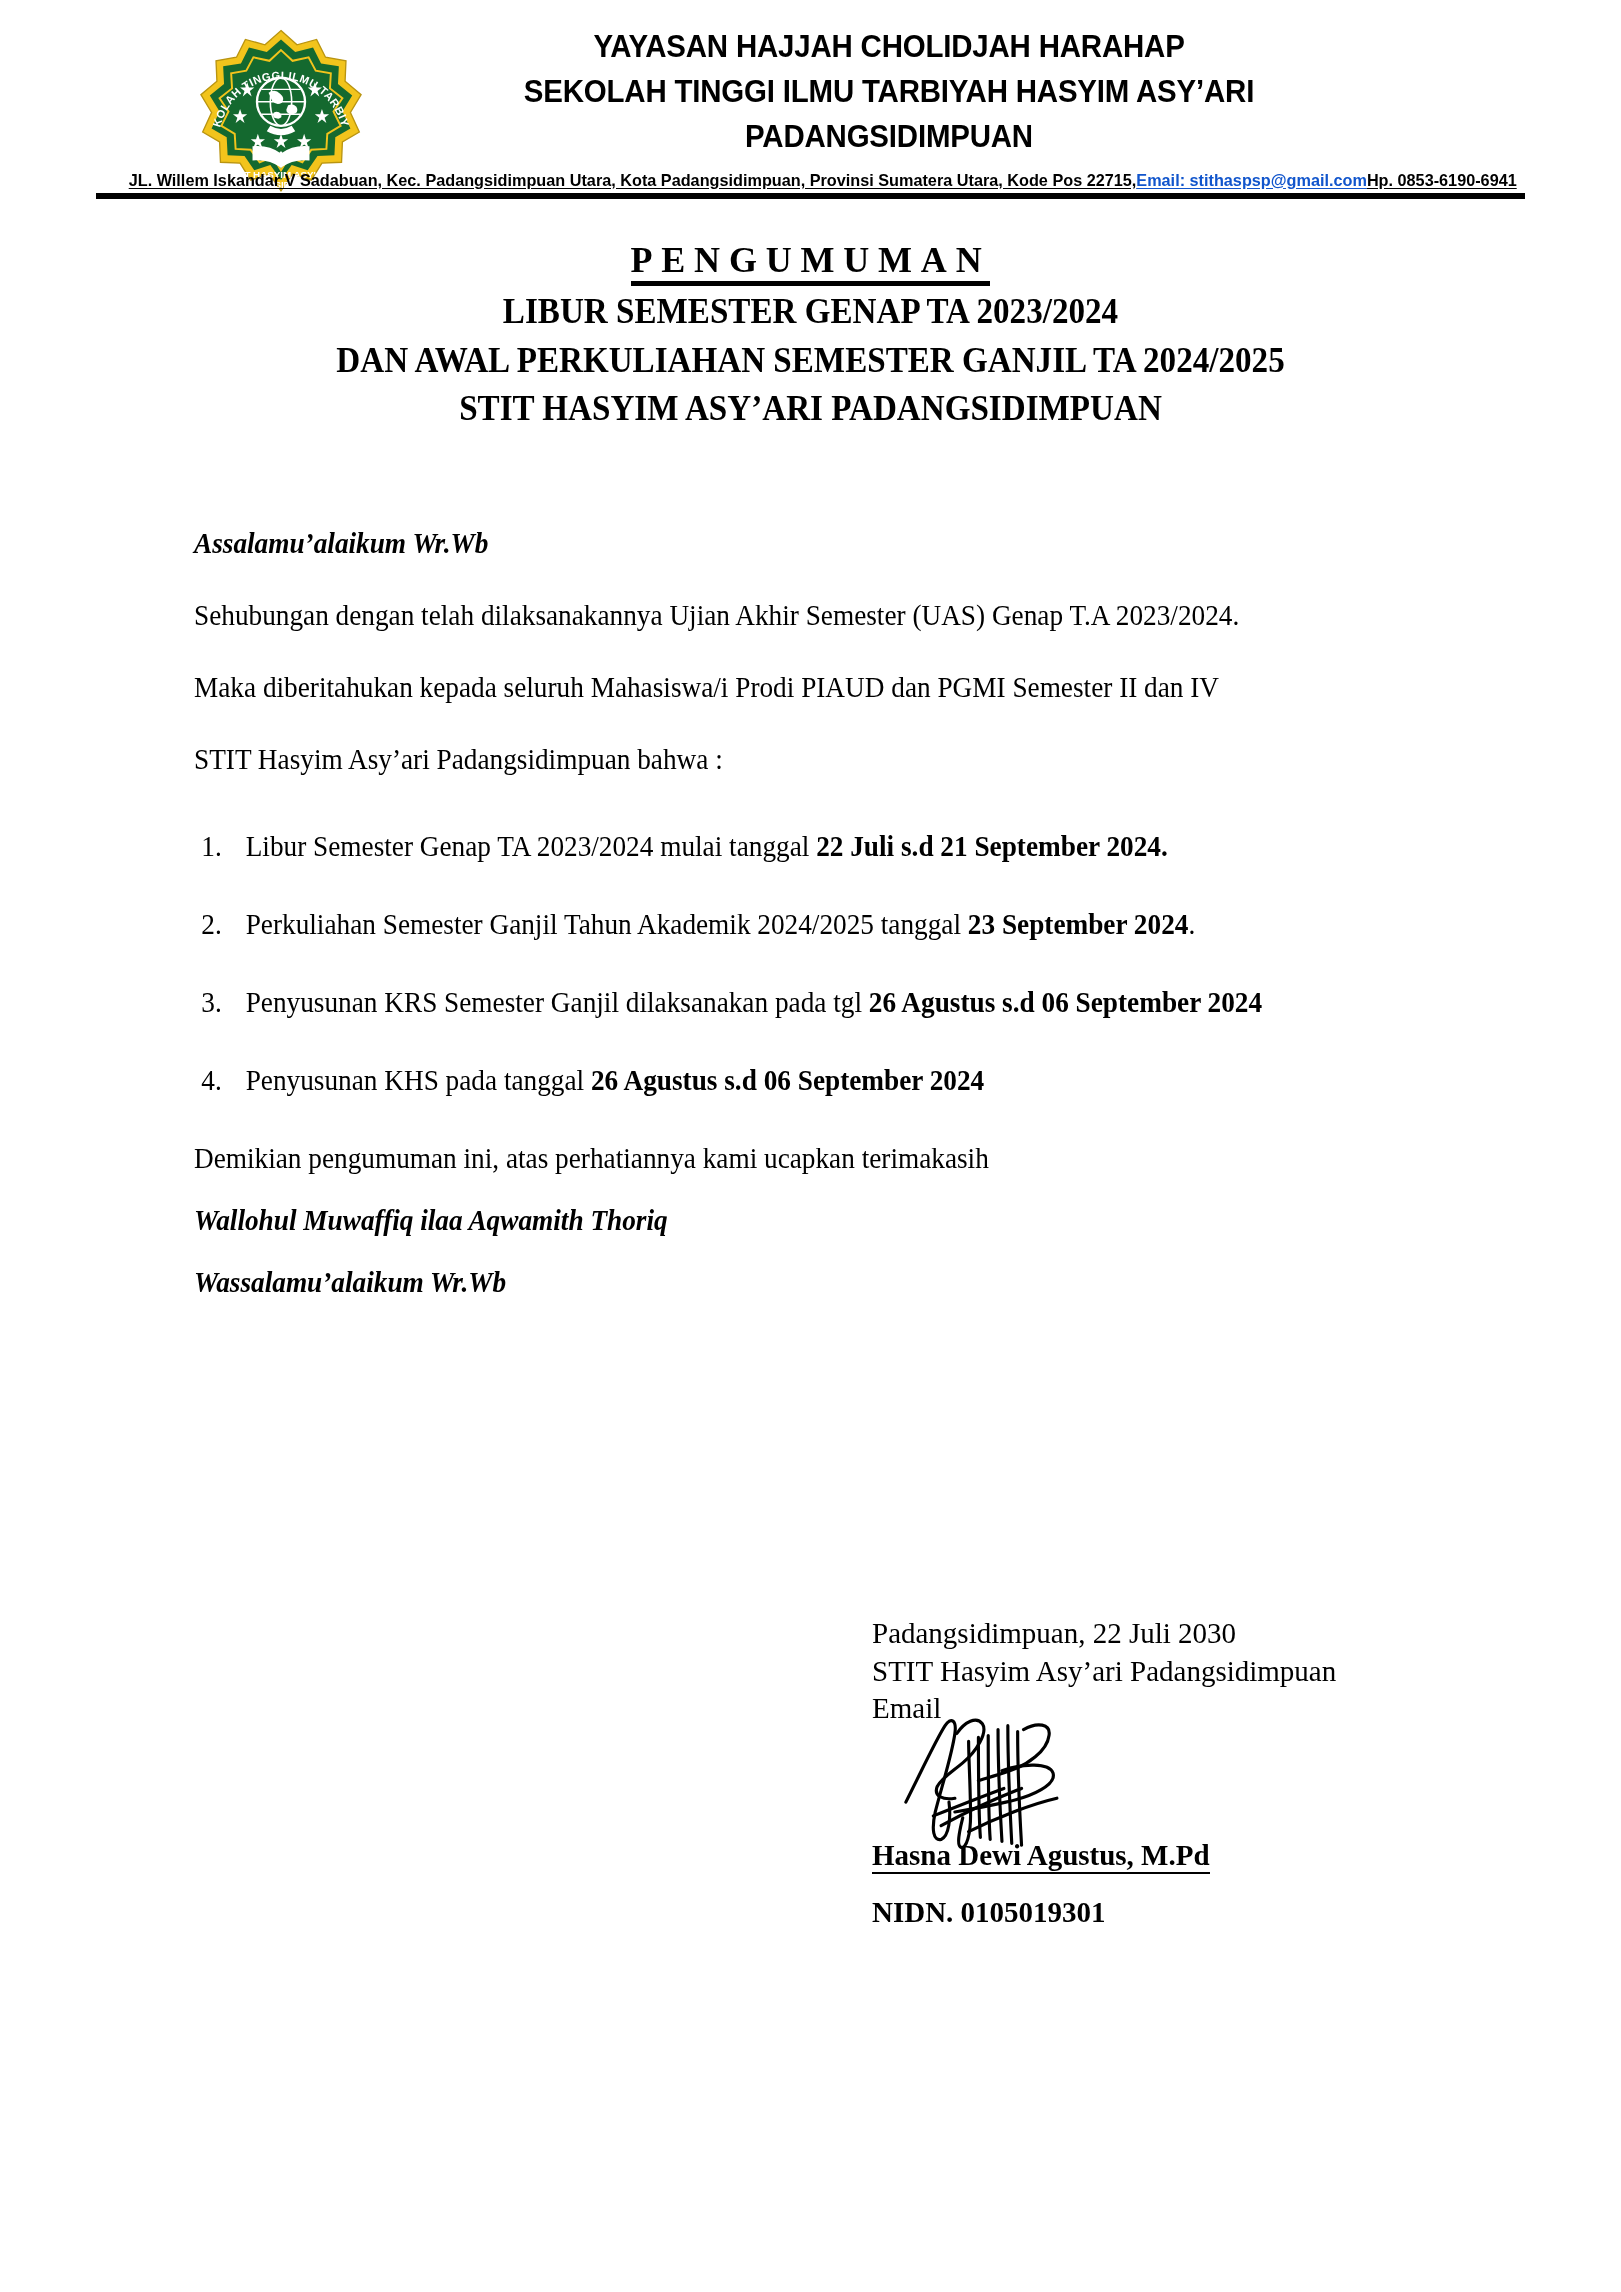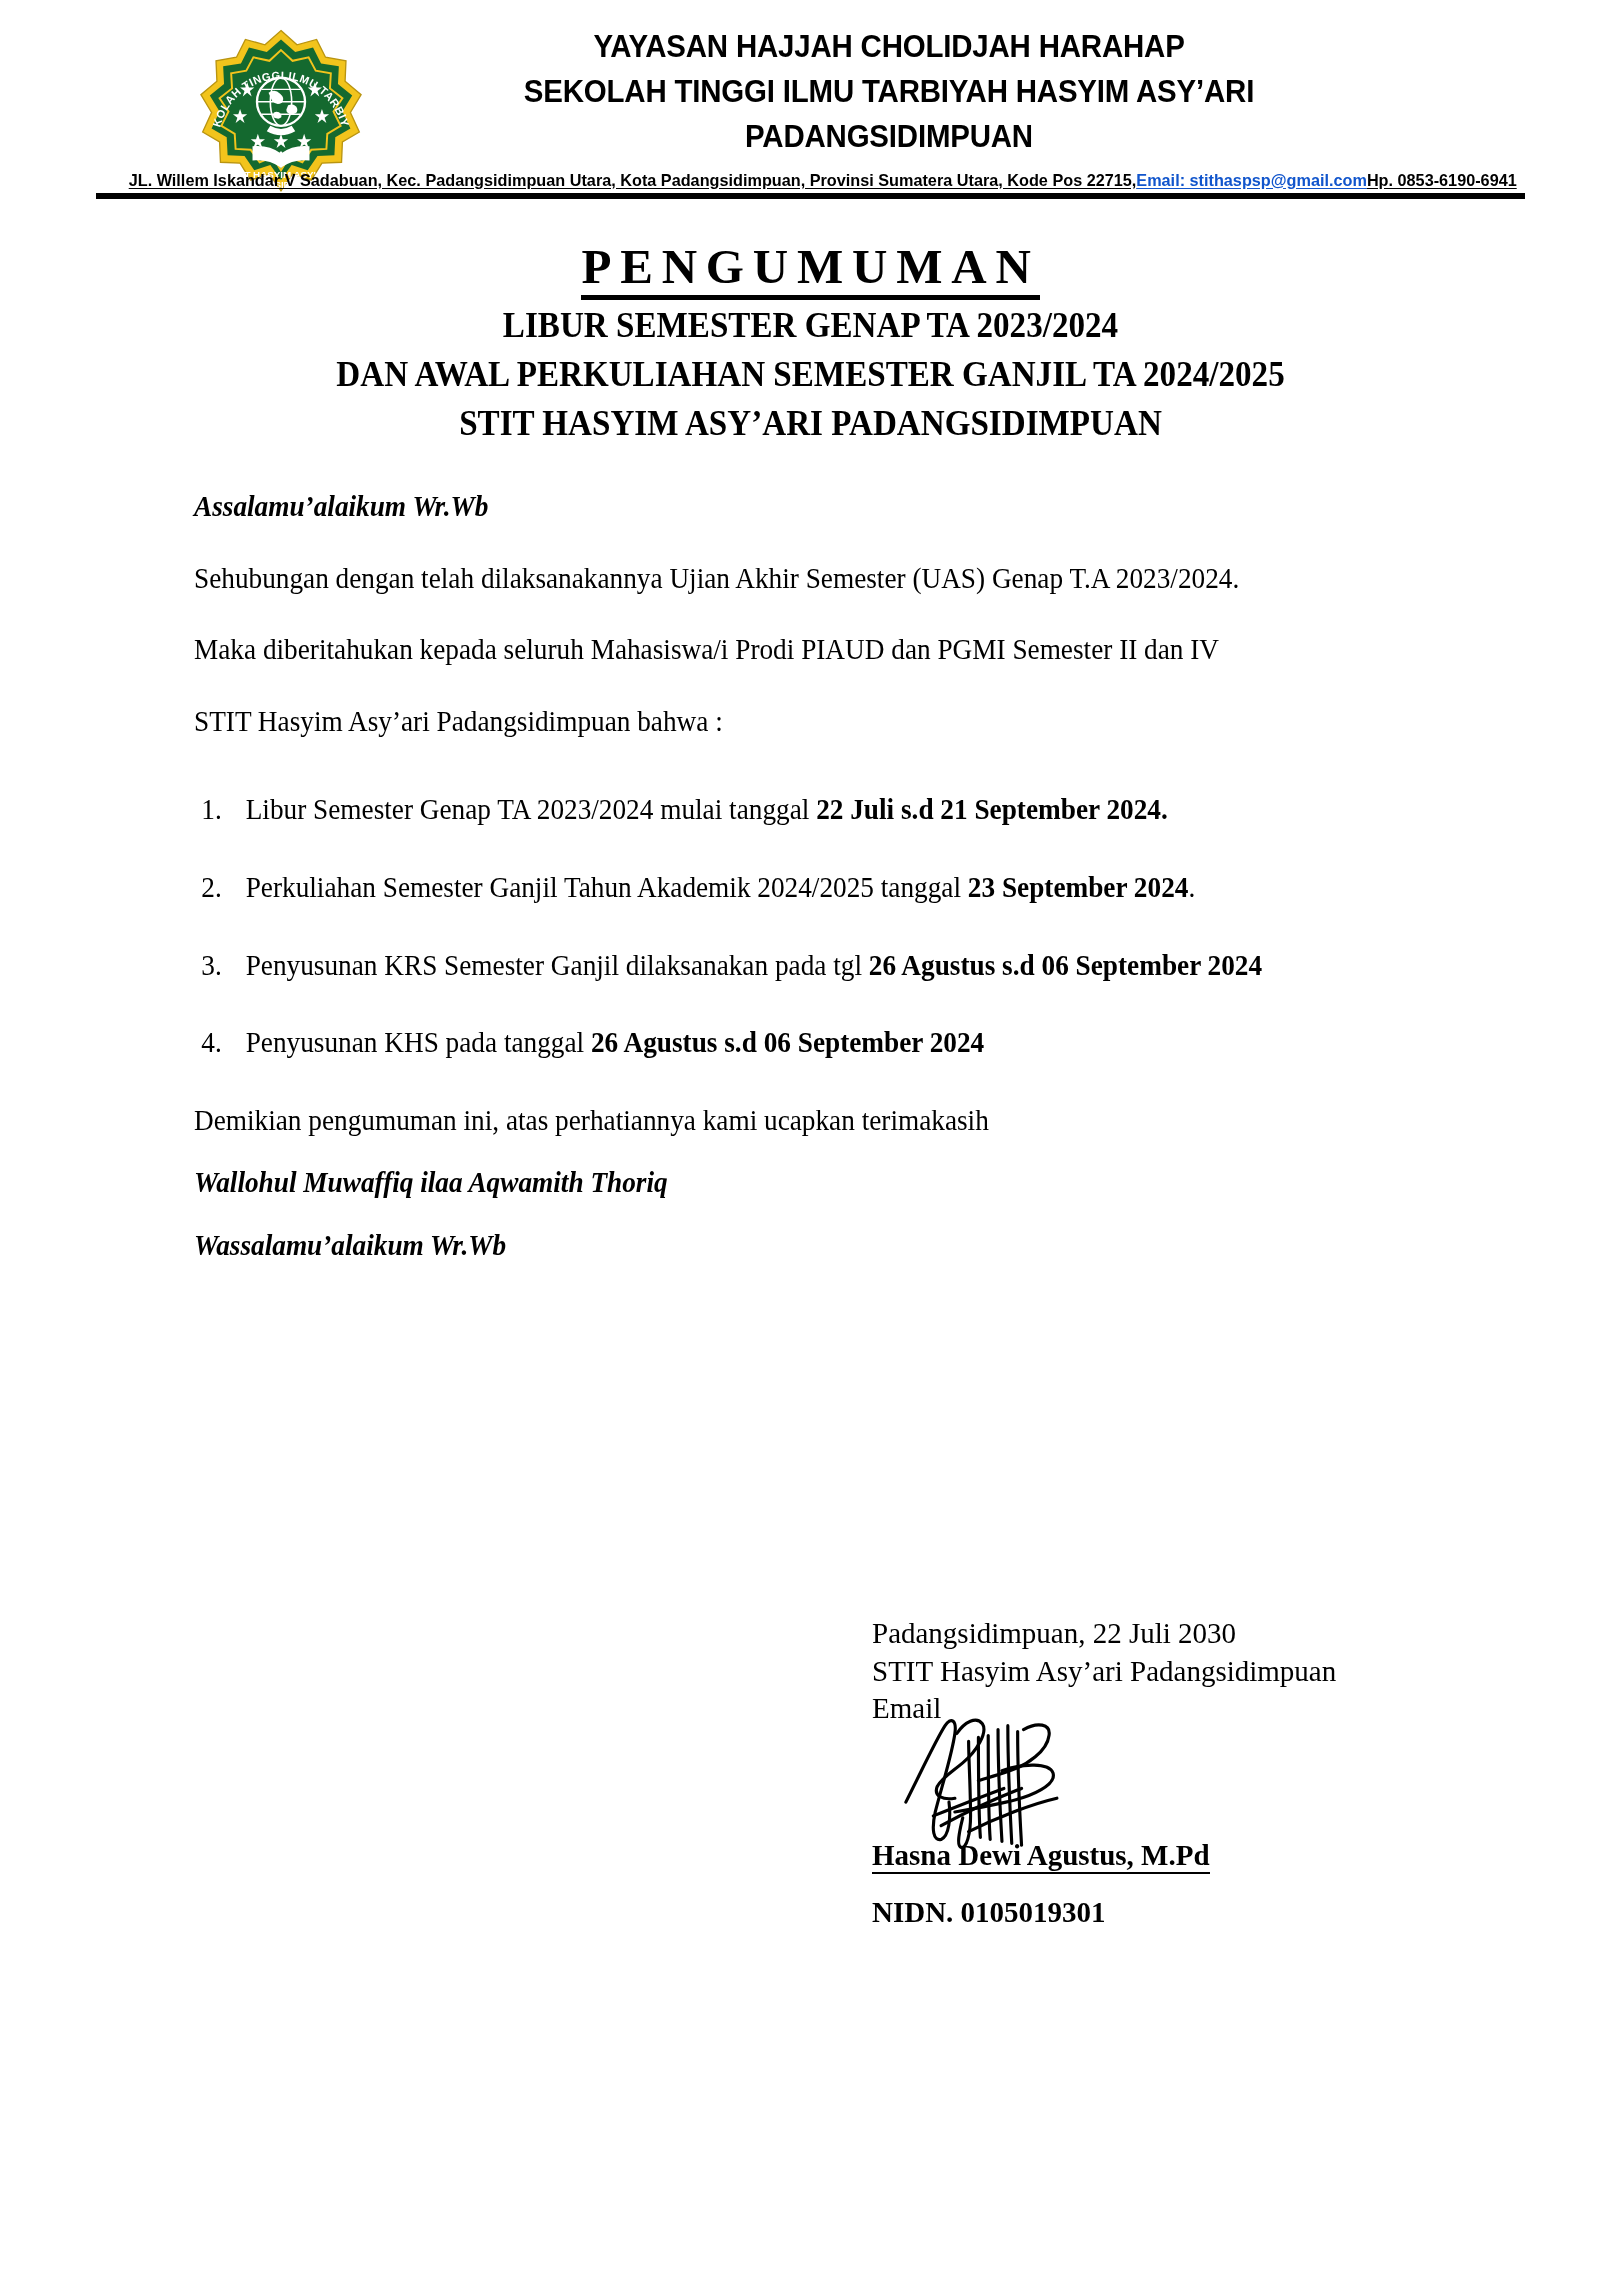--- a/index.html
+++ b/index.html
@@ -85,41 +85,41 @@
   }
 
   
   .title-block {
     margin-top: 25.5px;
     text-align: center;
   }
   .doc-title {
     font-family: "Liberation Serif", "DejaVu Serif", serif;
     font-weight: bold;
-    font-size: 49px;
+    font-size: 36px;
     letter-spacing: 8.8px;
     display: inline-block;
     border-bottom: 5.9px solid #000;
     padding-bottom: 1px;
     line-height: 1.12;
   }
   .doc-subtitle {
     font-family: "Liberation Serif", "DejaVu Serif", serif;
     font-weight: bold;
     font-size: 36px;
     line-height: 1.30;
     transform: scaleX(0.92);
     transform-origin: center;
     white-space: nowrap;
     margin-top: 2px;
   }
 
   
   .body-area {
-    margin-top: 42px;
+    margin-top: 94px;
     padding-left: 98px;
     padding-right: 67px;
   }
   .salam {
     font-weight: bold;
     font-style: italic;
     font-size: 29px;
     line-height: 1.2;
     transform: scaleX(0.94);
     transform-origin: left center;

